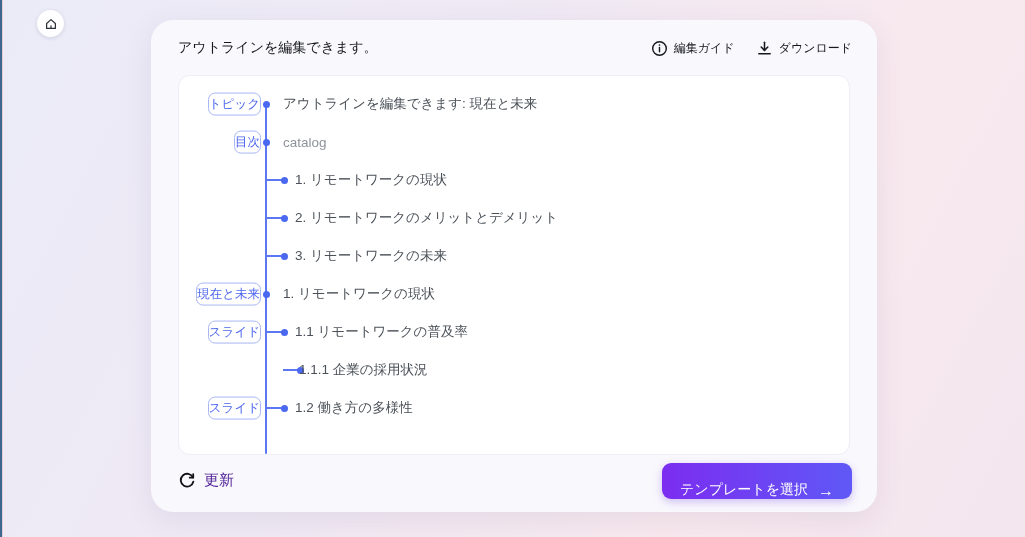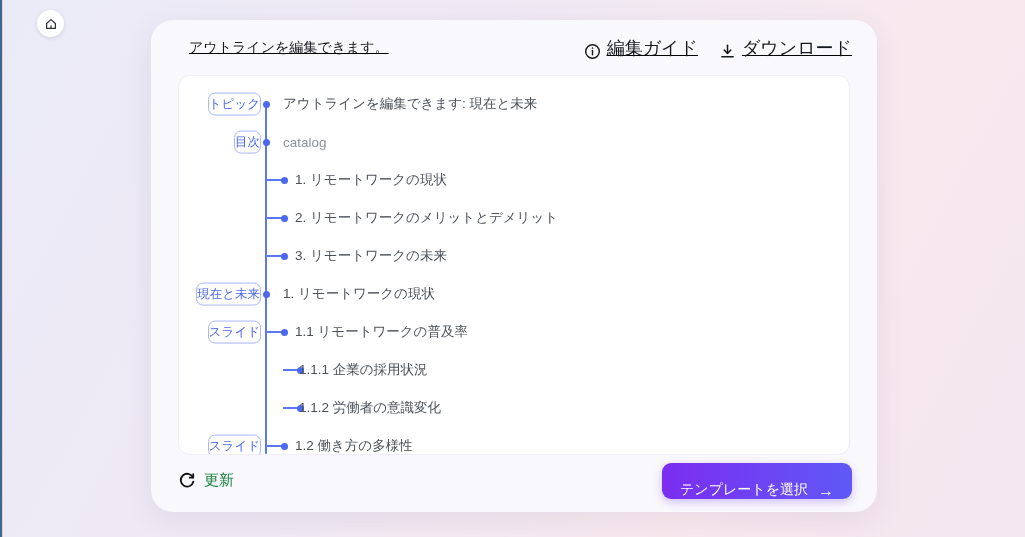--- a/index.html
+++ b/index.html
@@ -18,28 +18,28 @@
     border-radius: 50%; background: #ffffff;
     box-shadow: 0 1px 4px rgba(40,40,80,.14);
     display: flex; align-items: center; justify-content: center; cursor: pointer;
   }
   .card {
     position: absolute; left: 151px; top: 20px; width: 726px; height: 492px;
     background: #f9f8fd; border-radius: 22px;
     box-shadow: 0 8px 28px rgba(100,80,140,.10);
   }
   .card-header {
-    position: absolute; left: 38px; right: 25px; top: 16px; height: 24px;
-    display: flex; justify-content: space-between; align-items: center; text-decoration: underline;
+    position: absolute; left: 27px; right: 25px; top: 16px; height: 24px;
+    display: flex; justify-content: space-between; align-items: center;
   }
   .card-title { font-size: 14px; color: #15181e; }
   .menu { display: flex; align-items: center; gap: 21px; }
   .menu-item {
-    display: flex; align-items: flex-end; gap: 6px;
-    font-size: 18px; color: #15181e; cursor: pointer; white-space: nowrap;
+    display: flex; align-items: center; gap: 6px;
+    font-size: 12px; color: #15181e; cursor: pointer; white-space: nowrap;
   }
   .menu-item svg { display: block; }
   .panel {
     position: absolute; left: 27px; top: 55px; width: 672px; height: 380px;
     background: #ffffff; border: 1px solid #efedf7; border-radius: 12px;
     overflow: hidden;
   }
   .tree { position: relative; height: 100%; padding-top: 9px; }
   .vline {
     position: absolute; left: 86px; top: 28px; bottom: 0; width: 2px;
@@ -76,21 +76,21 @@
   .lvl0 .row-text { left: 104px; }
   .lvl1 .row-text { left: 116px; }
   .lvl2 .row-text { left: 120px; }
   .row-text.muted { color: #8e939b; }
   .card-footer {
     position: absolute; left: 27px; right: 25px; bottom: 13px; height: 37px;
     display: flex; justify-content: space-between; align-items: center;
   }
   .refresh {
     display: flex; align-items: center; gap: 8px;
-    font-size: 15px; color: #15803d; cursor: pointer;
+    font-size: 15px; color: #4c1d95; cursor: pointer;
   }
   .select-btn {
     height: 36px; padding: 0 18px; border: none; border-radius: 9px;
     background: linear-gradient(90deg, #7c2df0, #5f58f6);
     color: #ffffff; font-size: 14px;
     font-family: "Liberation Sans", "DejaVu Sans", sans-serif;
     display: flex; align-items: flex-end; gap: 10px; cursor: pointer;
     box-shadow: 0 3px 8px rgba(110,60,220,.30);
   }
   .select-btn .arrow { font-size: 16px; line-height: 1; }
@@ -183,26 +183,20 @@
     <div class="connector"></div>
     <div class="dot"></div>
     <div class="row-text">1.1 リモートワークの普及率</div>
   </div>
         <div class="row lvl2">
 
     <div class="connector"></div>
     <div class="dot"></div>
     <div class="row-text">1.1.1 企業の採用状況</div>
   </div>
-        <div class="row lvl2">
-
-    <div class="connector"></div>
-    <div class="dot"></div>
-    <div class="row-text">1.1.2 労働者の意識変化</div>
-  </div>
         <div class="row lvl1">
     <div class="badge-wrap">
       <span class="badge">スライド</span>
     </div>
     <div class="connector"></div>
     <div class="dot"></div>
     <div class="row-text">1.2 働き方の多様性</div>
   </div>
       </div>
   </div>

